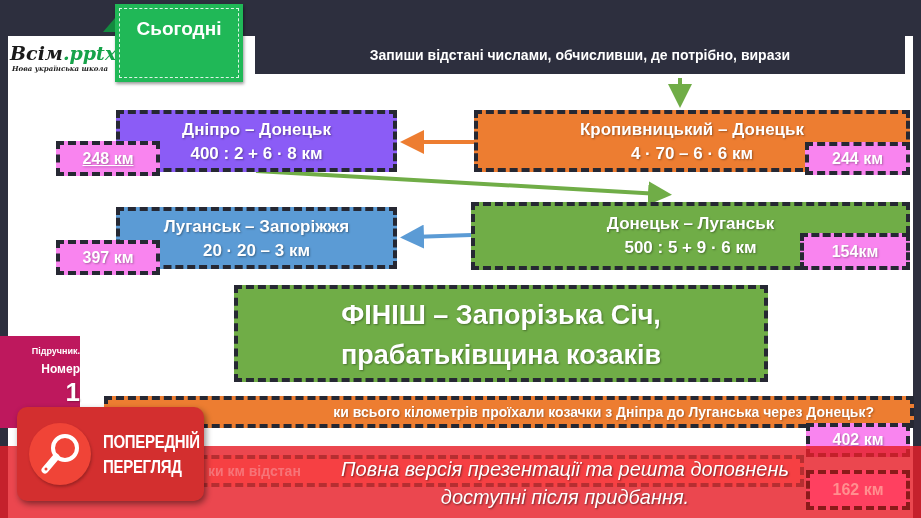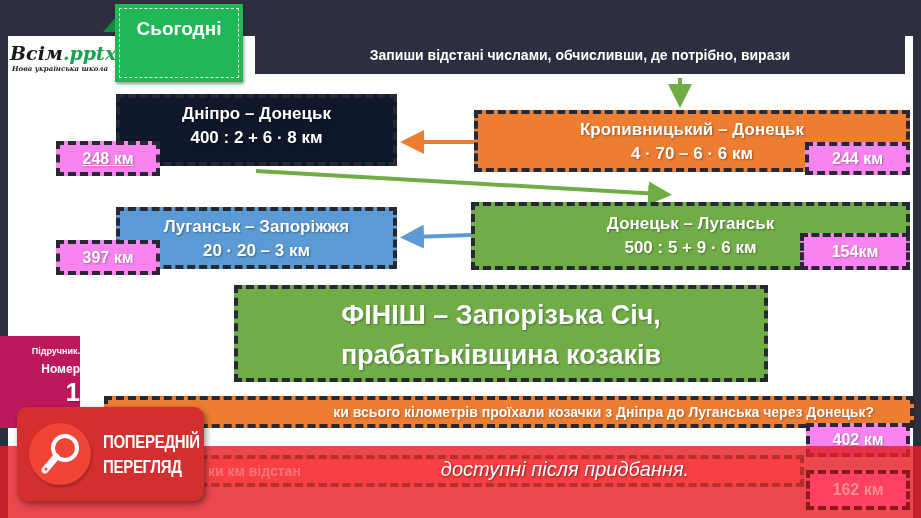--- a/index.html
+++ b/index.html
@@ -20,21 +20,21 @@
   .date-tag .fold { position: absolute; left: -12px; top: 14px; width: 0; height: 0; border-right: 12px solid #138a3f; border-top: 14px solid transparent; }
   .date-label { position: relative; font-size: 19px; font-weight: bold; margin-top: 14px; line-height: 22px; }
   .date-value { position: relative; font-size: 20px; font-weight: bold; margin-top: 6px; line-height: 24px; }
 
   
   .title-banner { position: absolute; left: 255px; top: 35px; width: 650px; height: 39px; background: #2d2f3e; color: #fff; font-weight: bold; font-size: 14px; display: flex; align-items: center; justify-content: center; }
 
   
   .box { position: absolute; color: #fff; font-weight: bold; font-size: 17px; text-align: center; line-height: 24px; text-shadow: 1px 1px 2px rgba(0,0,0,0.35); border: 4px dashed #262833; }
   .box .line { display: block; }
-  .box-dnipro-donetsk { left: 116px; top: 94px; width: 281px; height: 72px; background: #0f172a; padding-top: 4px; }
+  .box-dnipro-donetsk { left: 116px; top: 110px; width: 281px; height: 62px; background: #8b5cf6; padding-top: 4px; }
   .box-kropyv { left: 474px; top: 110px; width: 436px; height: 62px; background: #ed7d31; padding-top: 4px; }
   .box-luhansk { left: 116px; top: 207px; width: 281px; height: 62px; background: #5b9bd5; padding-top: 4px; }
   .box-donetsk-luhansk { left: 471px; top: 202px; width: 439px; height: 68px; background: #70ad47; padding-top: 6px; }
   .box-finish { left: 234px; top: 285px; width: 534px; height: 97px; background: #70ad47; font-size: 27px; line-height: 40px; padding-top: 6px; }
 
   .km { position: absolute; background: #f984ef; color: #fff; font-weight: bold; font-size: 16px; text-align: center; border: 4px dashed #262833; text-shadow: 1px 1px 2px rgba(0,0,0,0.3); display: flex; align-items: center; justify-content: center; }
   .km-248 { left: 56px; top: 141px; width: 104px; height: 35px; text-decoration: underline; }
   .km-244 { left: 805px; top: 142px; width: 105px; height: 33px; }
   .km-397 { left: 56px; top: 240px; width: 104px; height: 35px; }
   .km-154 { left: 800px; top: 233px; width: 110px; height: 37px; }
@@ -130,20 +130,21 @@
 </div>
 
 <div class="question-1">ки всього кілометрів проїхали козачки з Дніпра до Луганська через Донецьк?</div>
 <div class="km km-402">402 км</div>
 
 <div class="overlay-band"></div>
 <div class="question-2" style="opacity:0.55">ки км відстан</div>
 <div class="km km-162">162 км</div>
 
 <div class="overlay-text">
+  <div>Повна версія презентації та решта доповнень</div>
   <div>доступні після придбання.</div>
 </div>
 
 <div class="preview-badge">
   <div class="preview-circle">
     <svg width="44" height="46" viewBox="0 0 44 46">
       <circle cx="26" cy="17" r="12" fill="none" stroke="#fff" stroke-width="4"></circle>
       <line x1="17" y1="26" x2="6" y2="39" stroke="#fff" stroke-width="7" stroke-linecap="round"></line>
       <circle cx="7" cy="38" r="1.5" fill="#f04437"></circle>
     </svg>

